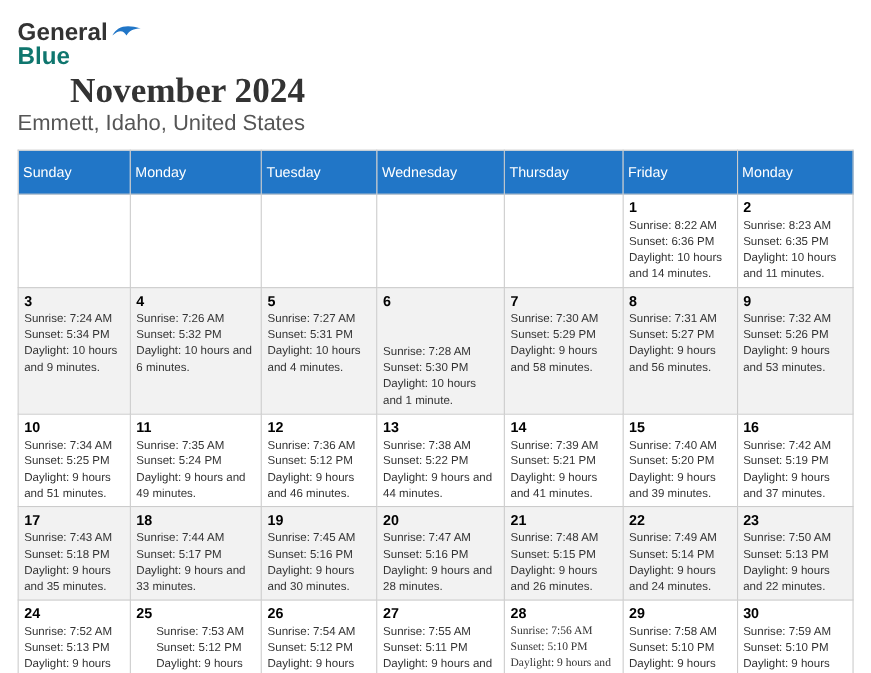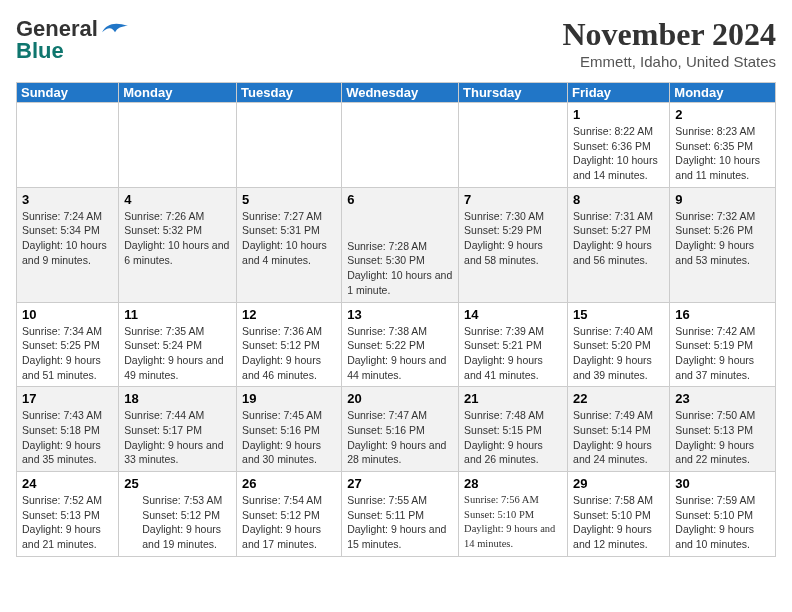--- a/index.html
+++ b/index.html
@@ -8,20 +8,21 @@
       background: #fff;
       width: 792px;
       min-height: 612px;
       padding: 16px;
     }
     .header-area {
       display: flex;
       justify-content: space-between;
       align-items: flex-start;
       margin-bottom: 12px;
+      flex-direction: column;
     }
     .logo {
       display: flex;
       flex-direction: column;
       align-items: flex-start;
     }
     .logo-icon {
       width: 28px;
       height: 14px;
       margin-left: 46px;
@@ -30,35 +31,35 @@
     .title-area {
       text-align: right;
     }
     .month-title {
       font-size: 32px;
       font-weight: bold;
       color: #333;
       font-family: Liberation Serif, serif;
     }
     .location-title {
-      font-size: 15px;
+      font-size: 20px;
       color: #555;
     }
     table {
       width: 100%;
       border-collapse: collapse;
       font-size: 11px;
     }
     thead tr th {
       background-color: #2176c7;
       color: #fff;
-      padding: 2px 4px;
+      padding: 12px 4px;
       text-align: left;
       font-size: 13px;
-      font-weight: bold;
+      font-weight: normal;
       border: 1px solid #ccc;
     }
     tbody tr td {
       border: 1px solid #ccc;
       vertical-align: top;
       padding: 4px 5px;
       height: 82px;
       background: #fff;
     }
     tbody tr:nth-child(even) td {

